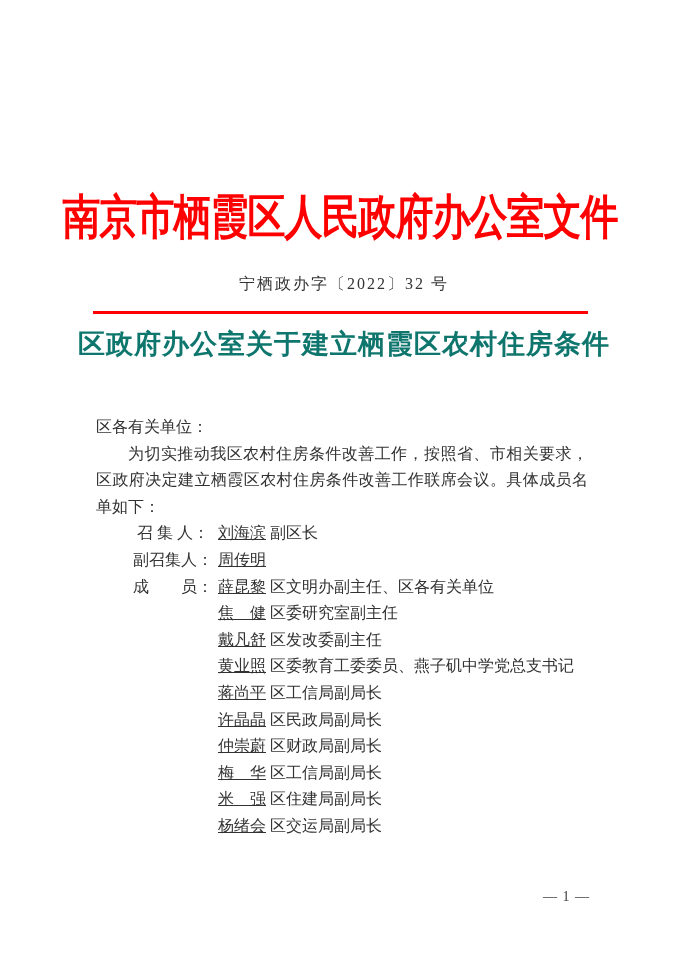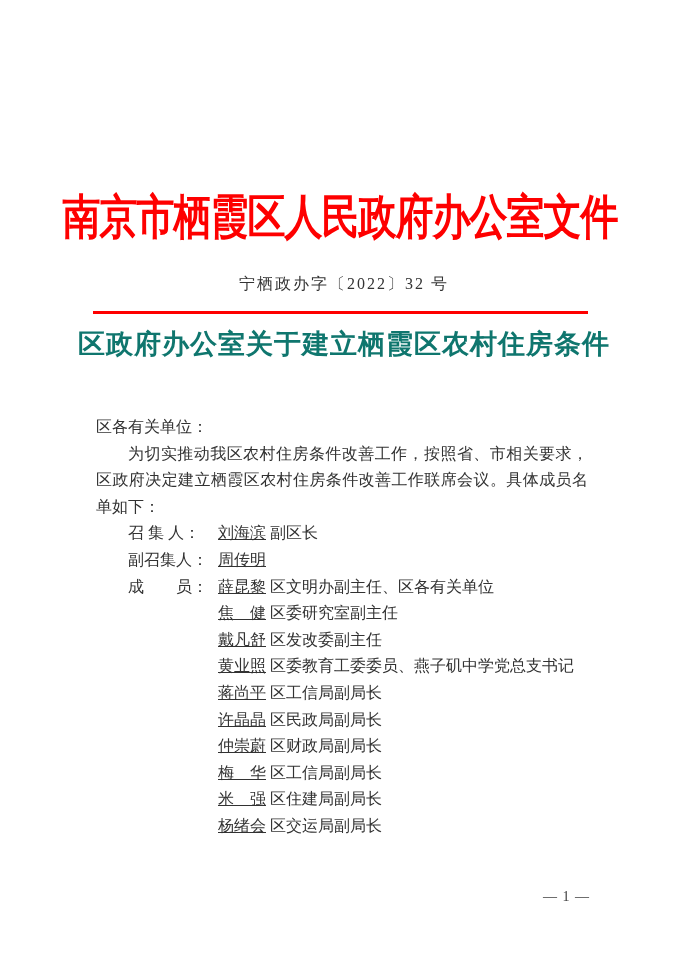--- a/index.html
+++ b/index.html
@@ -88,20 +88,21 @@
     padding-left: 32px;
   }
   .roster-row {
     display: flex;
     align-items: baseline;
   }
   .roster-role {
     flex: none;
     width: 90px;
     white-space: pre;
+    text-align: center;
   }
   .roster-name {
     flex: none;
     width: 52px;
     white-space: pre;
     text-decoration: underline;
   }
   .roster-post {
     flex: none;
     white-space: nowrap;

